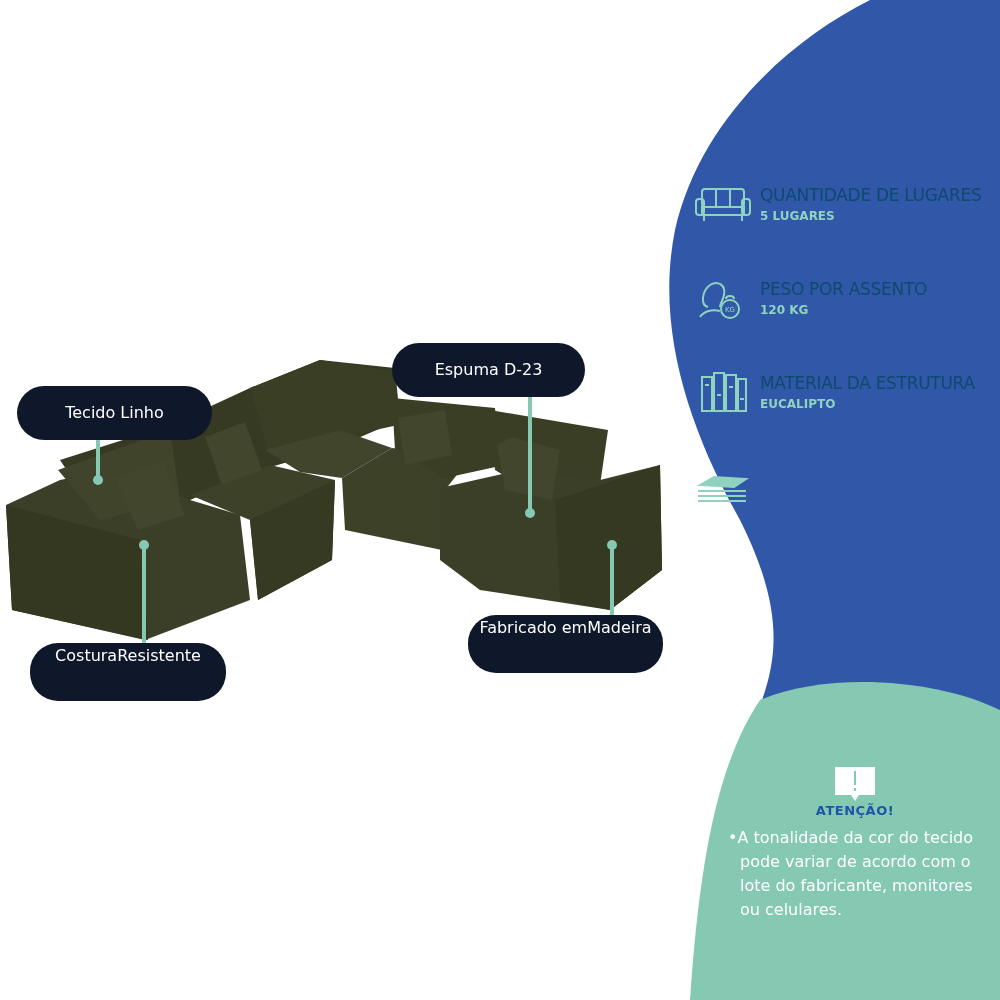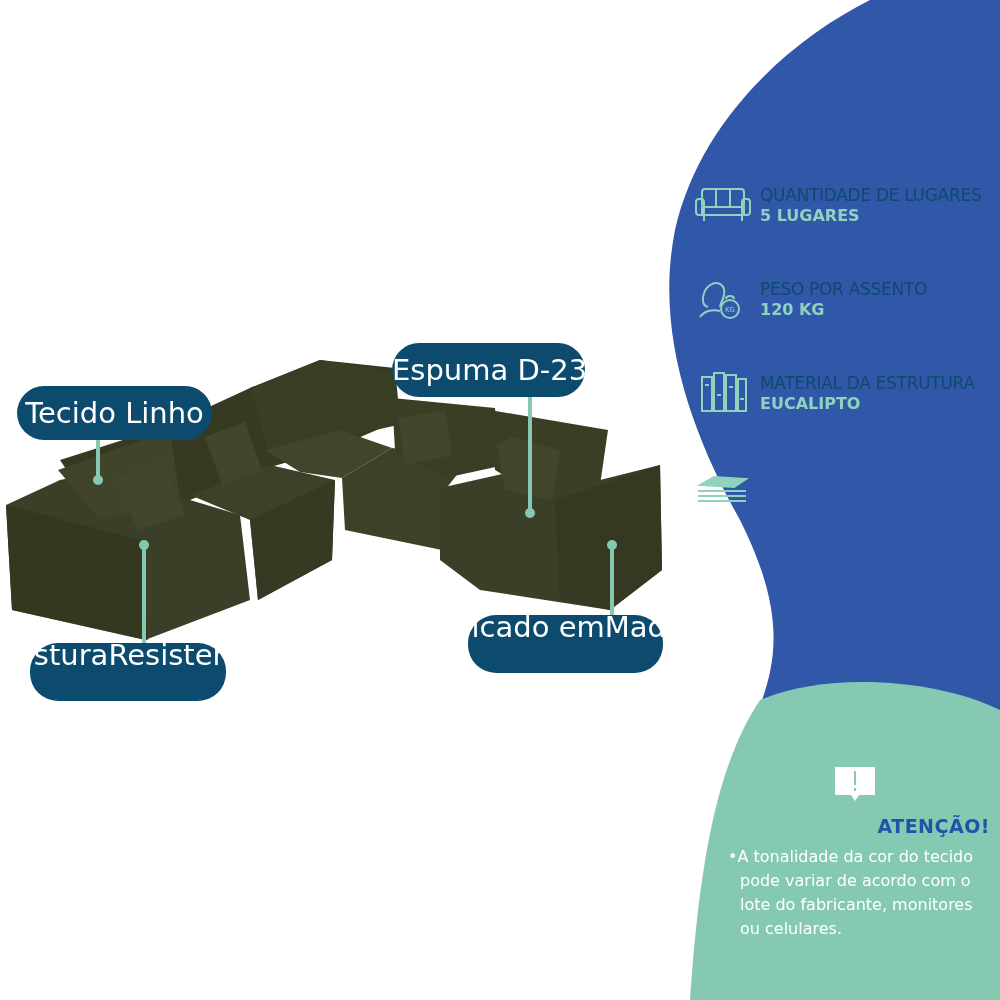--- a/index.html
+++ b/index.html
@@ -2,28 +2,28 @@
 <html><head>
 <meta charset="utf-8">
 <style>
   html, body { margin: 0; padding: 0; }
   body { width: 1000px; height: 1000px; position: relative; overflow: hidden; background: #ffffff; font-family: "DejaVu Sans", "Liberation Sans", sans-serif; }
   .bg-svg { position: absolute; left: 0; top: 0; width: 1000px; height: 1000px; }
   .spec { position: absolute; left: 694px; display: flex; align-items: center; }
   .spec .ic { width: 58px; height: 46px; display: flex; align-items: center; justify-content: center; }
   .spec .txt { margin-left: 8px; }
   .spec .lbl { color: #0c4a6e; font-size: 17px; line-height: 21px; letter-spacing: -0.3px; white-space: nowrap; }
-  .spec .val { color: #8fd3bf; font-size: 16px; font-weight: bold; line-height: 20px; white-space: nowrap; }
-  .callout { position: absolute; background: #0c4a6e; color: #ffffff; border-radius: 28px; text-align: center; font-size: 29px; line-height: 25px; white-space: nowrap; }
+  .spec .val { color: #8fd3bf; font-size: 12px; font-weight: bold; line-height: 20px; white-space: nowrap; }
+  .callout { position: absolute; background: #0f172a; color: #ffffff; border-radius: 28px; text-align: center; font-size: 16px; line-height: 25px; white-space: nowrap; }
   .callout.one { height: 54px; line-height: 54px; }
   .callout.two { height: 58px; display:flex; flex-direction:row; justify-content:center; }
   .leader { position: absolute; width: 4px; background: #86c9b3; }
   .dot { position: absolute; width: 10px; height: 10px; border-radius: 50%; background: #86c9b3; }
   .warn { position: absolute; left: 720px; top: 765px; width: 270px; }
-  .warn .head { text-align: right; color: #1f55a8; font-weight: bold; font-size: 19px; margin-top: 12px; letter-spacing: 0.5px; }
+  .warn .head { text-align: center; color: #1f55a8; font-weight: bold; font-size: 13px; letter-spacing: 0.5px; }
   .warn .body { color: #ffffff; font-size: 16px; line-height: 24px; margin-top: 8px; padding-left: 20px; text-indent: -12px; }
 </style>
 </head>
 <body>
 
 <svg class="bg-svg" viewBox="0 0 1000 1000">
 
   <path d="M1000 0 L870 0 C790 40 700 120 675 230 C655 330 690 430 740 520 C780 600 780 650 762 700 C840 680 930 690 1000 720 Z" fill="#3157a8"></path>
 
   <path d="M1000 710 C940 680 830 670 760 700 C720 760 700 850 690 1000 L1000 1000 Z" fill="#86c9b3"></path>

